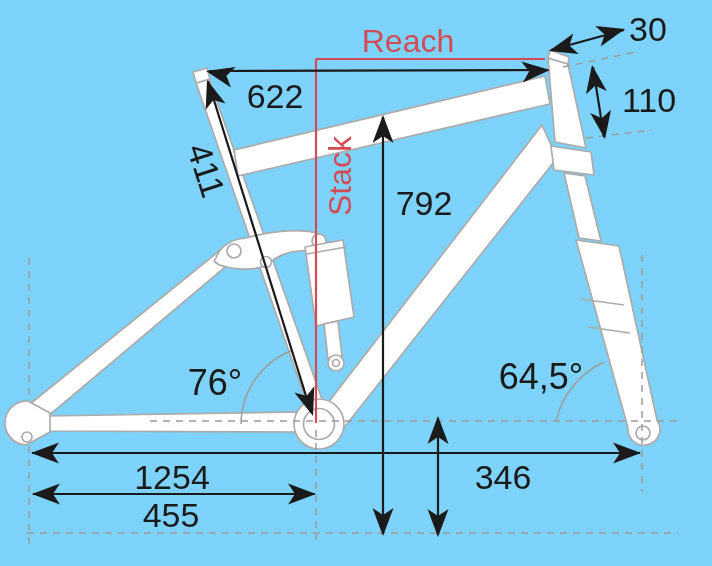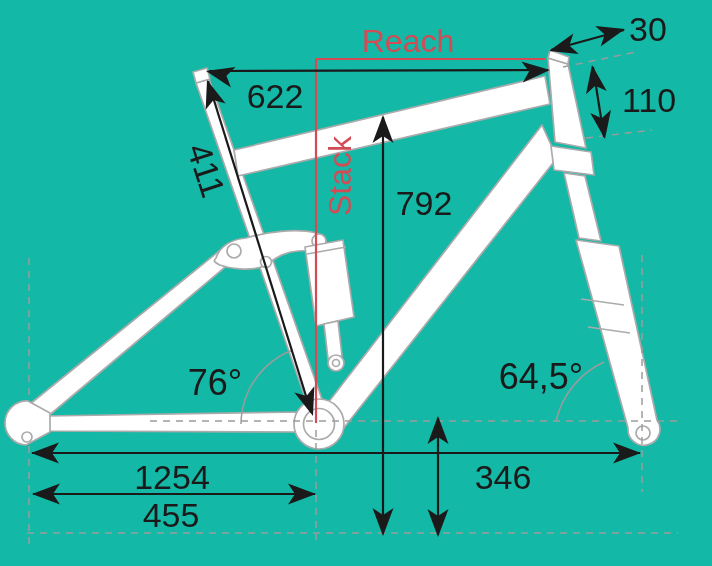--- a/index.html
+++ b/index.html
@@ -1,16 +1,16 @@
 <!DOCTYPE html>
 <html><head>
 <meta charset="utf-8">
 <style>
   html,body{margin:0;padding:0;background:#ffffff;}
-  .canvas{position:relative;width:712px;height:566px;background:#14b8a6;overflow:hidden;
+  .canvas{position:relative;width:712px;height:566px;background:#7dd3fc;overflow:hidden;
           font-family:"Liberation Sans", sans-serif;}
   svg{position:absolute;left:0;top:0;}
   .frame{stroke:#ababab;stroke-width:1.7;fill:#ffffff;stroke-linejoin:round;}
   .frame-line{stroke:#ababab;stroke-width:1.7;fill:none;}
   .guide{stroke:#9c9c9c;stroke-width:1.5;fill:none;stroke-dasharray:7 6;}
   .arc{stroke:#9c9c9c;stroke-width:1.5;fill:none;}
   .dim{stroke:#1a1a1a;stroke-width:2.2;fill:none;}
   .red{stroke:#d24b55;stroke-width:2.2;fill:none;}
   .ah{fill:#1a1a1a;}
   text{fill:#1a1a1a;font-family:"Liberation Sans", sans-serif;}

